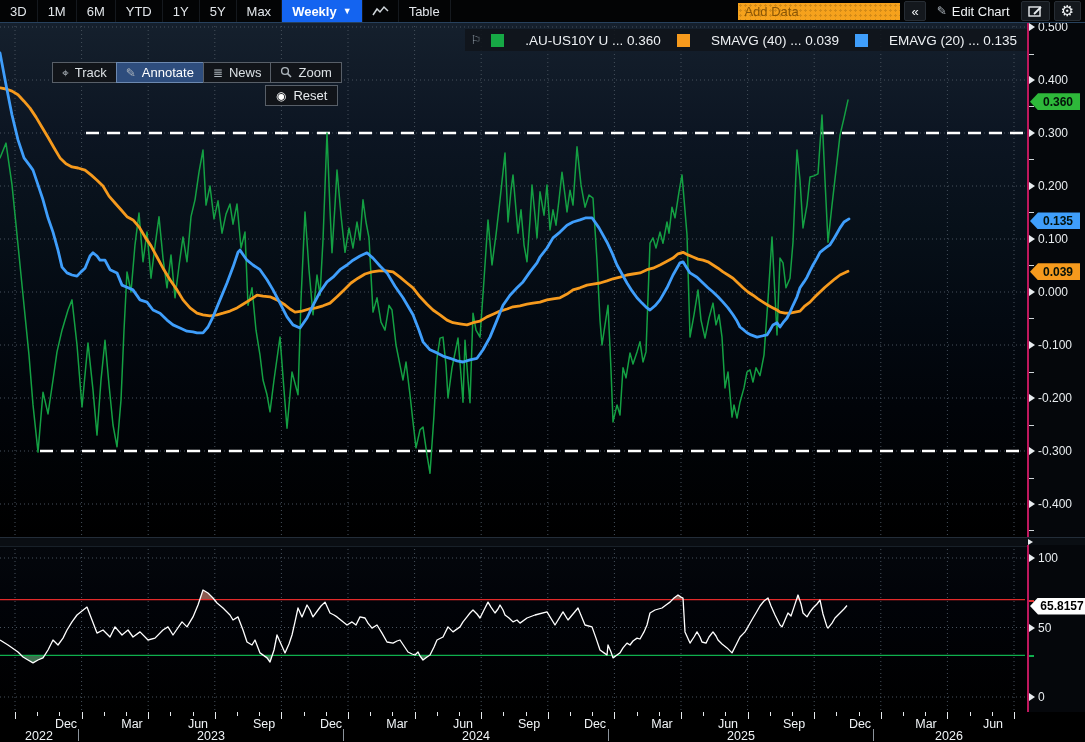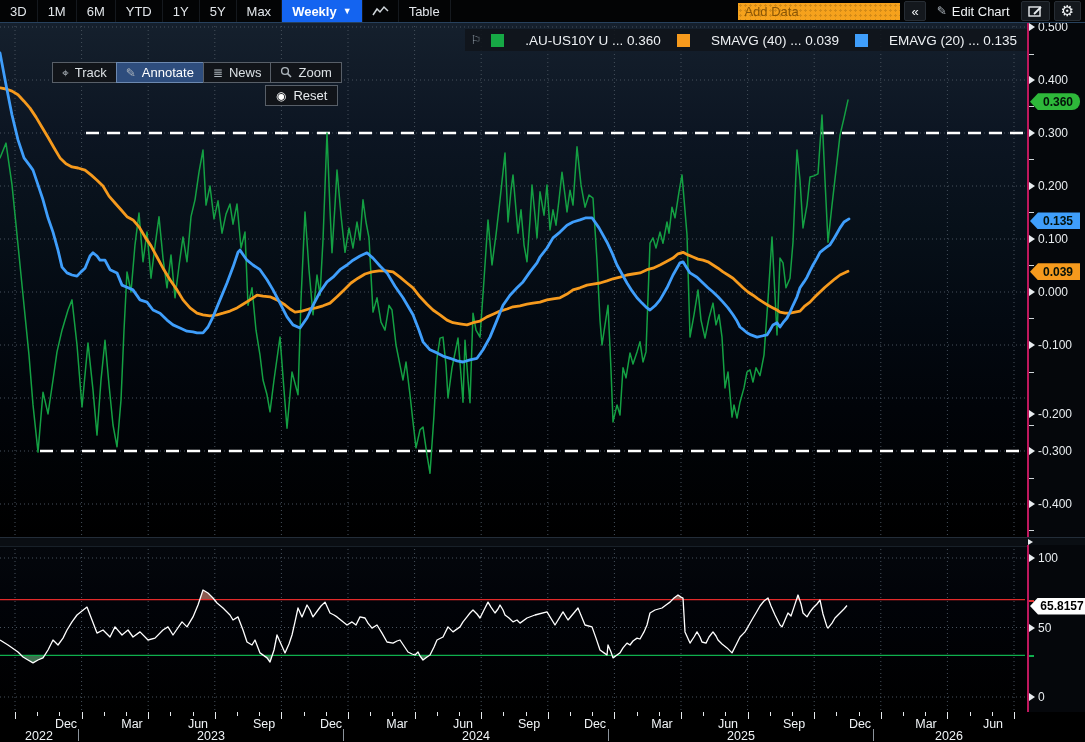--- a/index.html
+++ b/index.html
@@ -213,21 +213,21 @@
         <span>0.100</span>
       </div>
       <div class="ax-label" style="top: 263px;">
         <span class="ax-arrow"></span>
         <span>0.000</span>
       </div>
       <div class="ax-label" style="top: 316px;">
         <span class="ax-arrow"></span>
         <span>-0.100</span>
       </div>
-      <div class="ax-label" style="top: 369px; margin-top: 16px;">
+      <div class="ax-label" style="top: 369px;">
         <span class="ax-arrow"></span>
         <span>-0.200</span>
       </div>
       <div class="ax-label" style="top: 422px;">
         <span class="ax-arrow"></span>
         <span>-0.300</span>
       </div>
       <div class="ax-label" style="top: 475px;">
         <span class="ax-arrow"></span>
         <span>-0.400</span>
@@ -235,21 +235,21 @@
       <div class="ax-minor" style="top: 32px;"></div>
       <div class="ax-minor" style="top: 84px;"></div>
       <div class="ax-minor" style="top: 137px;"></div>
       <div class="ax-minor" style="top: 190px;"></div>
       <div class="ax-minor" style="top: 243px;"></div>
       <div class="ax-minor" style="top: 296px;"></div>
       <div class="ax-minor" style="top: 350px;"></div>
       <div class="ax-minor" style="top: 403px;"></div>
       <div class="ax-minor" style="top: 456px;"></div>
       <div class="ax-minor" style="top: 508px;"></div>
-      <div class="tag" style="background: rgb(46, 184, 58); top: 71.2px; border-radius: 8px;">0.360</div>
+      <div class="tag" style="background: rgb(46, 184, 58); top: 71.2px;">0.360</div>
       <div class="tag" style="background: rgb(63, 158, 251); top: 190.45px;">0.135</div>
       <div class="tag" style="background: rgb(246, 154, 29); top: 241.33px;">0.039</div>
     </div>
 
   <div id="divider">
       <span class="grab"></span>
     </div>
 
   <div id="rsi-chart">
     <svg id="rsi-svg" width="1027" height="167">

